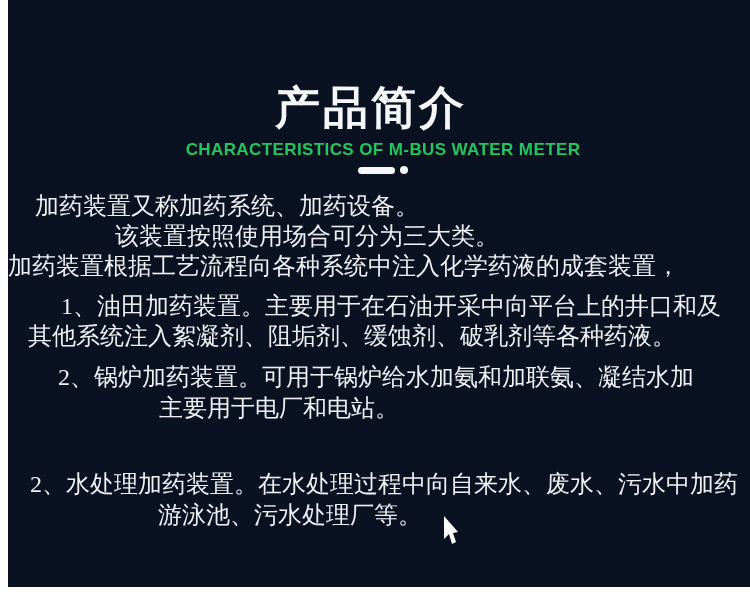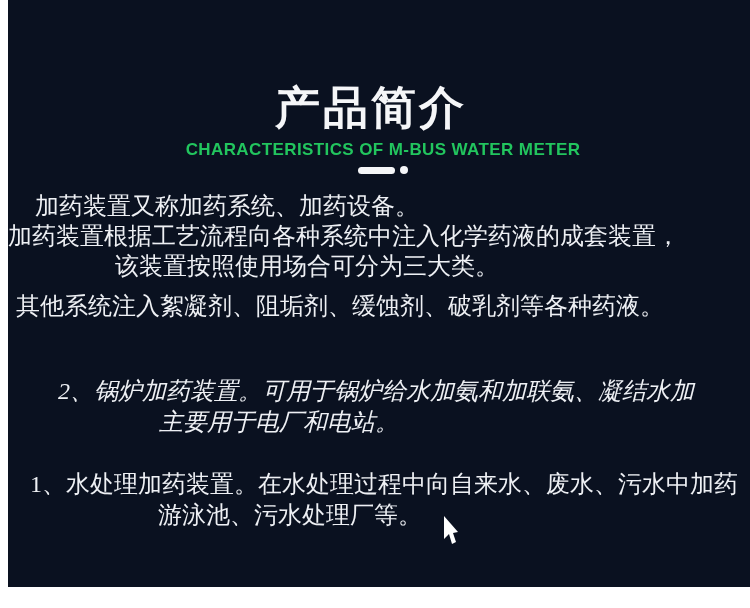--- a/index.html
+++ b/index.html
@@ -78,34 +78,34 @@
   }
   .para {
     position: absolute;
     left: 0;
     width: 598px;
     color: #eef0f4;
     font-size: 24px;
   }
   .p-intro { top: 191px; }
   .p-item1 { top: 291px; }
-  .p-item2 { top: 376px; font-style: italic; }
+  .p-item2 { top: 362px; }
   .p-item3 { top: 469px; }
   .p-intro .line, .p-item1 .line { line-height: 30px; }
   .p-item2 .line, .p-item3 .line { line-height: 31px; }
   .line { white-space: nowrap; }
   .center { text-align: center; }
   .shift-n80 { transform: translateX(-80px); }
   .shift-n28 { transform: translateX(-28px); }
   .shift-n17 { transform: translateX(-17px); }
   .pl-53 { padding-left: 53px; }
   .pl-50 { padding-left: 50px; }
   .pl-26 { padding-left: 26px; }
   .pl-22 { padding-left: 22px; }
-  .pl-12 { padding-left: 8px; }
+  .pl-12 { padding-left: 20px; }
   .cursor {
     position: absolute;
     left: 435px;
     top: 516px;
     width: 16px;
     height: 30px;
   }
 </style>
 </head>
 <body>
@@ -116,35 +116,36 @@
 
   <div class="subtitle">CHARACTERISTICS OF M-BUS WATER METER</div>
 
   <div class="divider">
     <span class="divider-bar"></span>
     <span class="divider-dot"></span>
   </div>
 
   <div class="para p-intro">
     <div class="line center shift-n80">加药装置又称加药系统、加药设备。</div>
+    <div class="line center">该装置按照使用场合可分为三大类。</div>
     <div class="line center">加药装置根据工艺流程向各种系统中注入化学药液的成套装置，</div>
-    <div class="line center">该装置按照使用场合可分为三大类。</div>
   </div>
 
   <div class="para p-item1">
+    <div class="line pl-53">1、油田加药装置。主要用于在石油开采中向平台上的井口和及</div>
     <div class="line pl-12">其他系统注入絮凝剂、阻垢剂、缓蚀剂、破乳剂等各种药液。</div>
   </div>
 
   <div class="para p-item2">
     <div class="line pl-50">2、锅炉加药装置。可用于锅炉给水加氨和加联氨、凝结水加</div>
     <div class="line center shift-n28">主要用于电厂和电站。</div>
   </div>
 
   <div class="para p-item3">
-    <div class="line pl-22">1、水处理加药装置。在水处理过程中向自来水、废水、污水中加药</div>
+    <div class="line pl-22">2、水处理加药装置。在水处理过程中向自来水、废水、污水中加药</div>
     <div class="line center shift-n17">游泳池、污水处理厂等。</div>
   </div>
 
   <svg class="cursor" viewBox="0 0 16 30" xmlns="http://www.w3.org/2000/svg">
     <polygon points="1,0 1,23 6,18 9,28 13,26 10,17 15,16" fill="#ffffff"></polygon>
   </svg>
 
 </div>
 
 <div class="footer-strip"></div>

